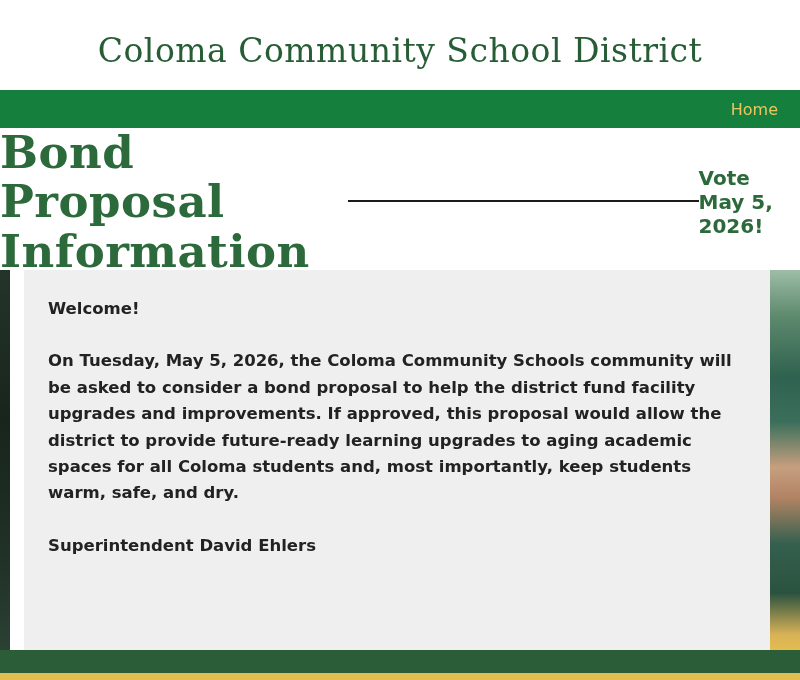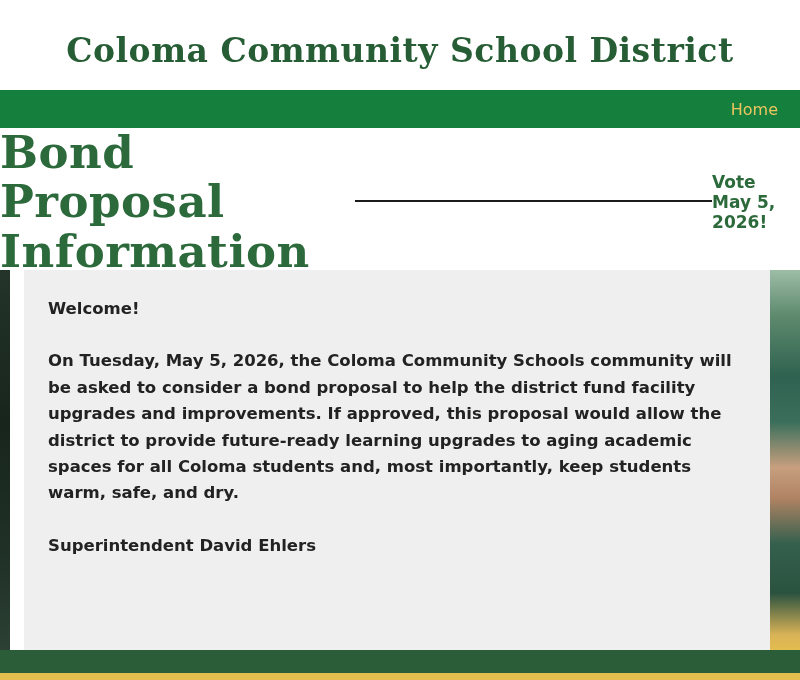--- a/index.html
+++ b/index.html
@@ -14,21 +14,21 @@
     height: 90px;
     display: flex;
     flex-direction: column;
     align-items: center;
     justify-content: center;
     background: #ffffff;
     padding-top: 4px;
   }
   .site-title {
     font-family: "DejaVu Serif", serif;
-    font-weight: bold;
+    font-weight: normal;
     font-size: 33px;
     color: #265d35;
     letter-spacing: 0.5px;
     line-height: 1.1;
     margin-top: 8px;
   }
   .site-tagline {
     margin-top: 6px;
     font-family: "DejaVu Sans", sans-serif;
     font-weight: bold;
@@ -75,21 +75,21 @@
   .title-rule {
     width: 705px;
     height: 0;
     border: none;
     border-top: 2px solid #1b1b1b;
     margin: 12px 0 14px 0;
   }
   .page-subtitle {
     font-family: "DejaVu Sans", sans-serif;
     font-weight: bold;
-    font-size: 17px;
+    font-size: 20px;
     color: #2c6a3c;
   }
 
   
   .main {
     height: 380px;
     display: flex;
   }
   .photo-strip {
     flex: 0 0 auto;

